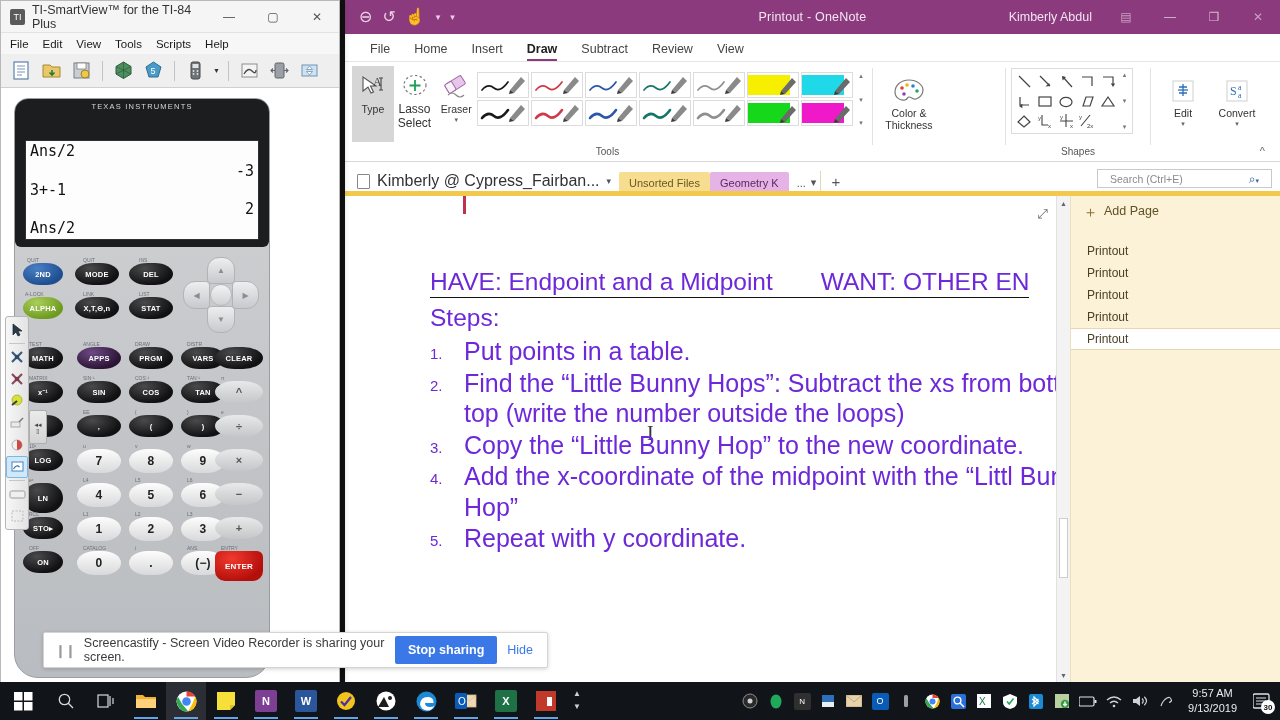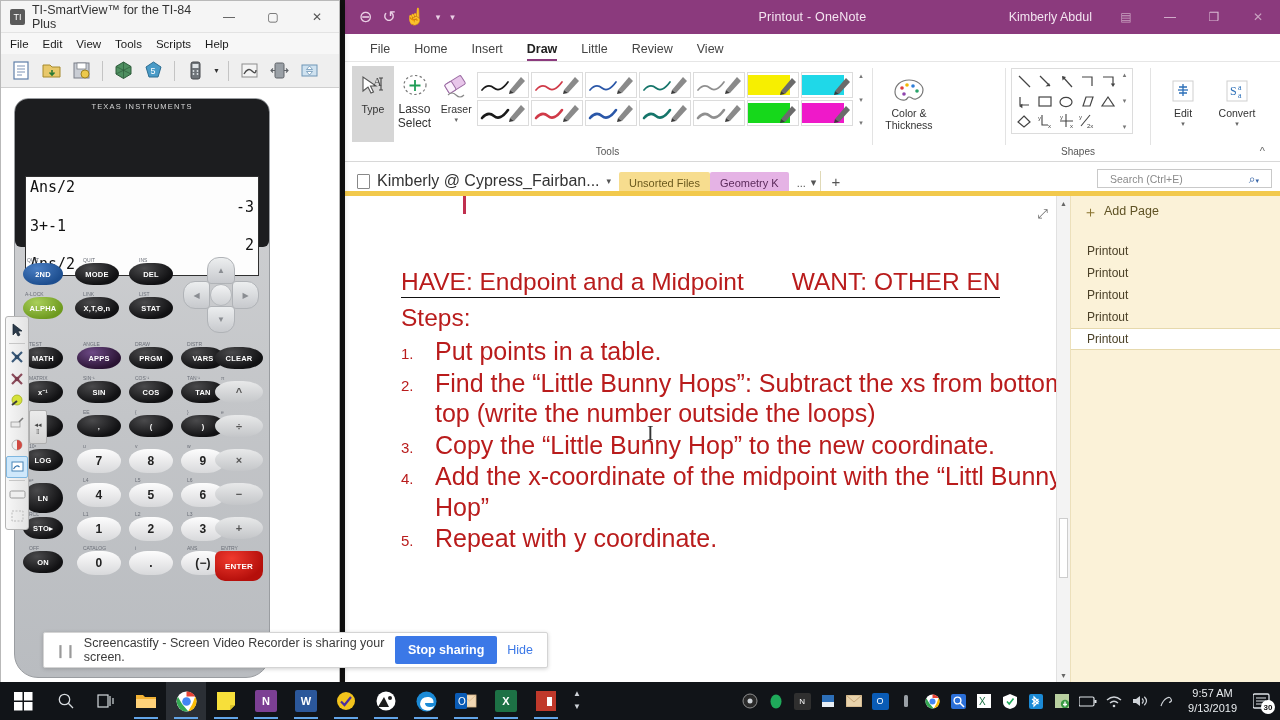--- a/index.html
+++ b/index.html
@@ -101,21 +101,21 @@
   .search-icon { margin-left:auto; color:#3a67a8; font-size:12px; }
   .yellow-strip { position:absolute; left:0; right:0; bottom:0; height:5px; background:#f2c94c; }
 
   
   .page-area { position:relative; height:486px; background:#fff; display:flex; }
   .page-canvas { position:relative; flex:1; background:#fff; overflow:hidden; }
   .expand-ico { position:absolute; right:8px; top:10px; font-size:13px; color:#666; transform:rotate(0deg); }
   .red-tick { position:absolute; left:118px; top:0px; width:3px; height:18px; background:#c0304f; }
   .text-caret { position:absolute; left:302px; top:226px; font-size:20px; color:#333; font-family:"Liberation Serif",serif;}
 
-  .note-body { position:absolute; left:56px; top:72px; width:700px; color:#b91c1c; }
+  .note-body { position:absolute; left:85px; top:72px; width:700px; color:#6d28d9; }
   .note-head { font-size:24.5px; white-space:nowrap; border-bottom:1.6px solid #111; display:inline-block; padding-bottom:1px;}
   .note-head .gap { display:inline-block; width:48px; }
   .note-steps-label { font-size:24.5px; margin-top:6px; }
   ol.note-list { list-style:none; margin-top:4px; }
   ol.note-list li { display:flex; font-size:25px; line-height:1.22; margin-bottom:1px; }
   ol.note-list li .num { width:34px; font-size:15px; padding-top:9px; flex:none; }
   ol.note-list li .txt { flex:1; }
 
   
   .vscroll { width:14px; background:#f3f3f3; border-left:1px solid #e1e1e1; position:relative; }
@@ -174,21 +174,20 @@
     position:absolute; left:0; top:0; width:100%; height:148px;
     background:#1c1d1f; border-radius:13px 13px 6px 6px;
   }
   .calc-brand { text-align:center; padding-top:11px; color:#fff; font-size:11px; letter-spacing:.2px;}
   .calc-brand b { font-weight:bold; }
   .calc-ti { text-align:center; color:#d7d7d7; font-size:7.5px; letter-spacing:1.2px; padding-top:3px; font-variant:small-caps;}
   .calc-screen {
     position:absolute; left:10px; top:41px; right:10px; height:100px; background:#fdfdfd;
     border:1px solid #303030; overflow:hidden;
     font-family:"DejaVu Sans Mono", monospace;
-    margin-top:36px;
   }
   .scr-row { display:flex; justify-content:space-between; font-size:15px; color:#111; padding:0 4px; line-height:1.05;}
   .scr-row.r { justify-content:flex-end; }
 
   .keypad { position:absolute; left:0; top:150px; right:0; bottom:0; }
   .key {
     position:absolute; border-radius:50%/60%; display:flex; align-items:center; justify-content:center;
     font-size:7.5px; font-weight:bold; color:#fff; letter-spacing:.2px;
   }
   .key.dark { background:radial-gradient(ellipse at 35% 25%,#4a4a4c,#111113 70%); }
@@ -267,21 +266,21 @@
         <span class="on-winbtn">❐</span>
         <span class="on-winbtn close">✕</span>
       </div>
     </div>
 
     <div class="on-tabs">
       <div class="on-tab">File</div>
       <div class="on-tab">Home</div>
       <div class="on-tab">Insert</div>
       <div class="on-tab active">Draw</div>
-      <div class="on-tab">Little</div>
+      <div class="on-tab">Subtract</div>
       <div class="on-tab">Review</div>
       <div class="on-tab">View</div>
     </div>
 
     <div class="ribbon">
 
       <div class="rb-group" style="width:525px">
         <div class="rb-group-body">
           <div class="rb-bigbtn sel" style="margin-left:4px">
             <span class="rb-ico">

